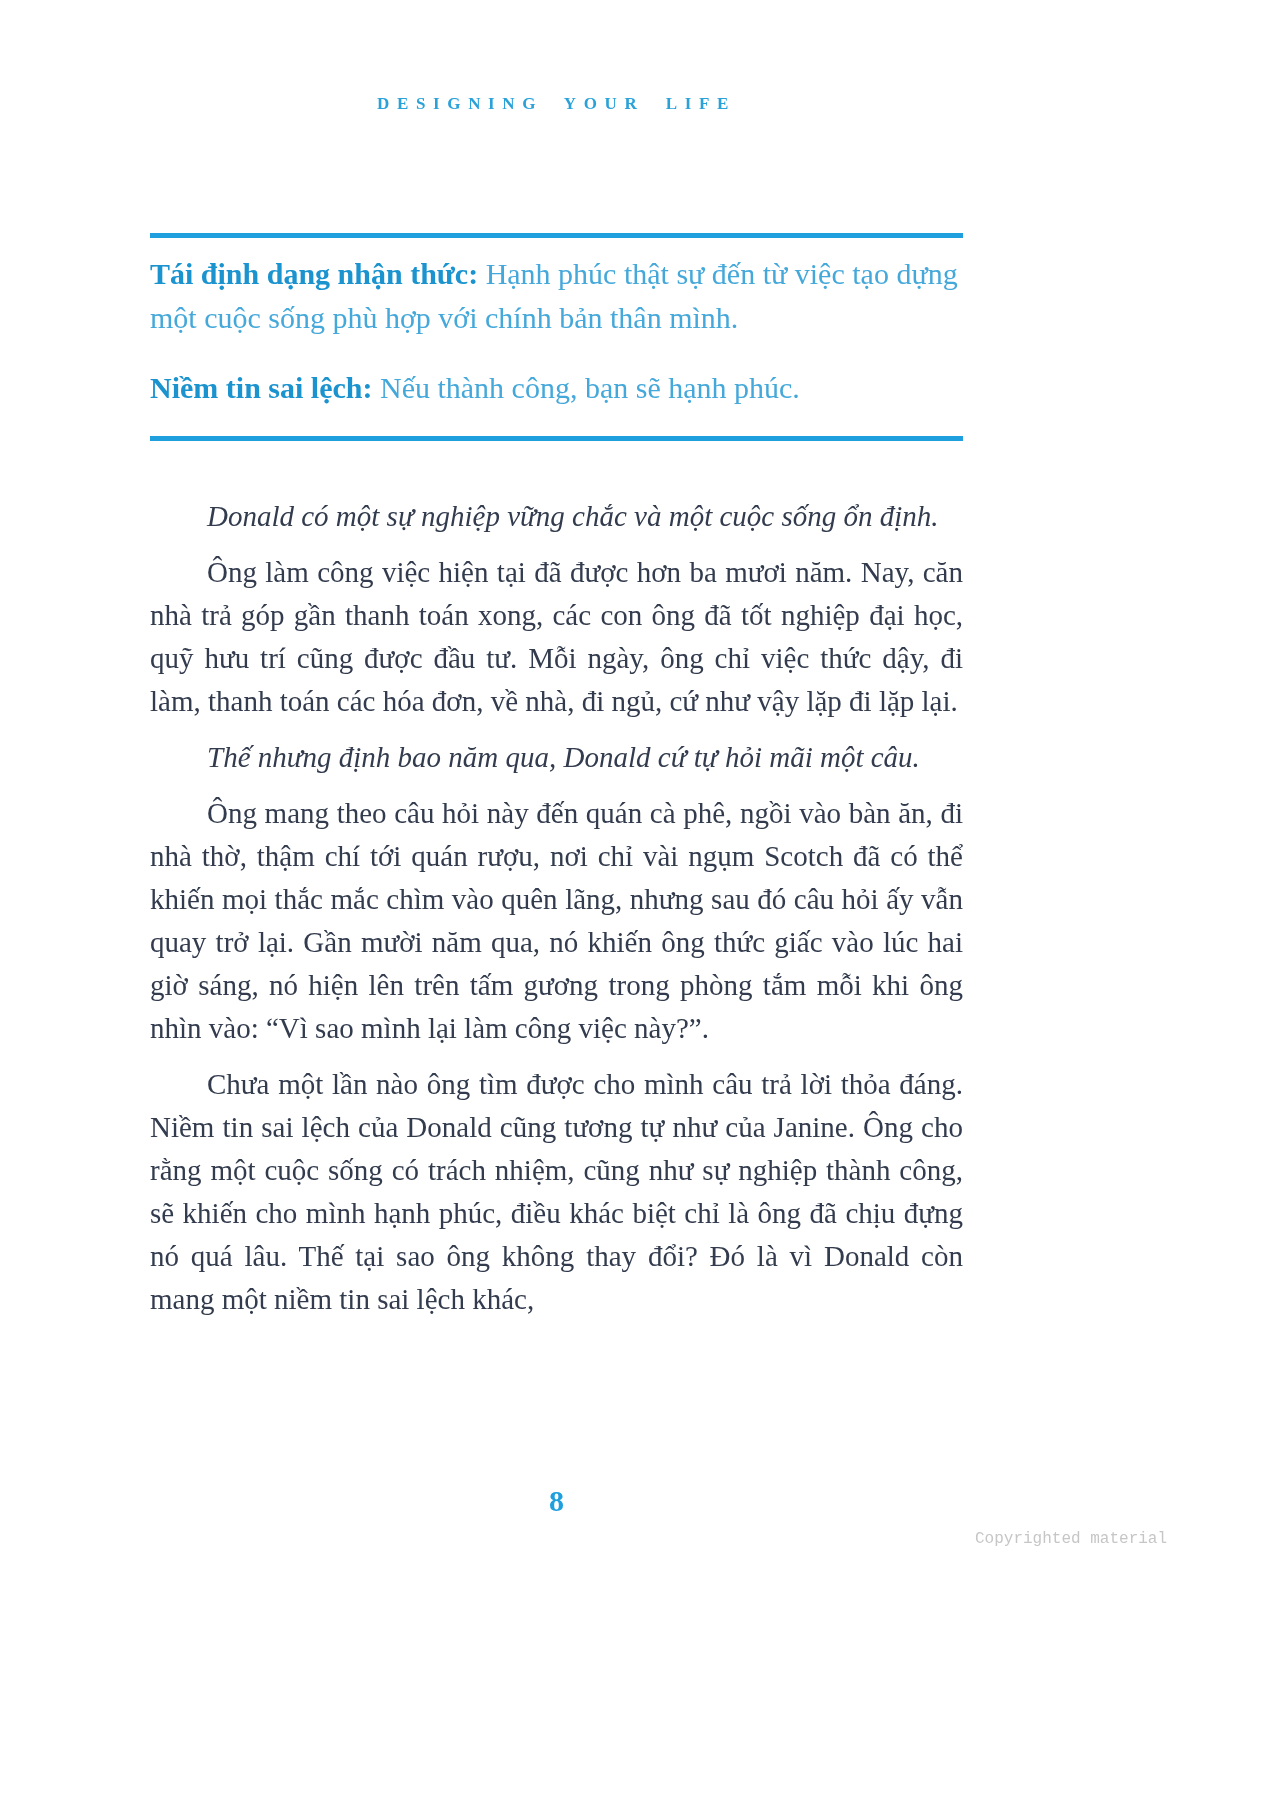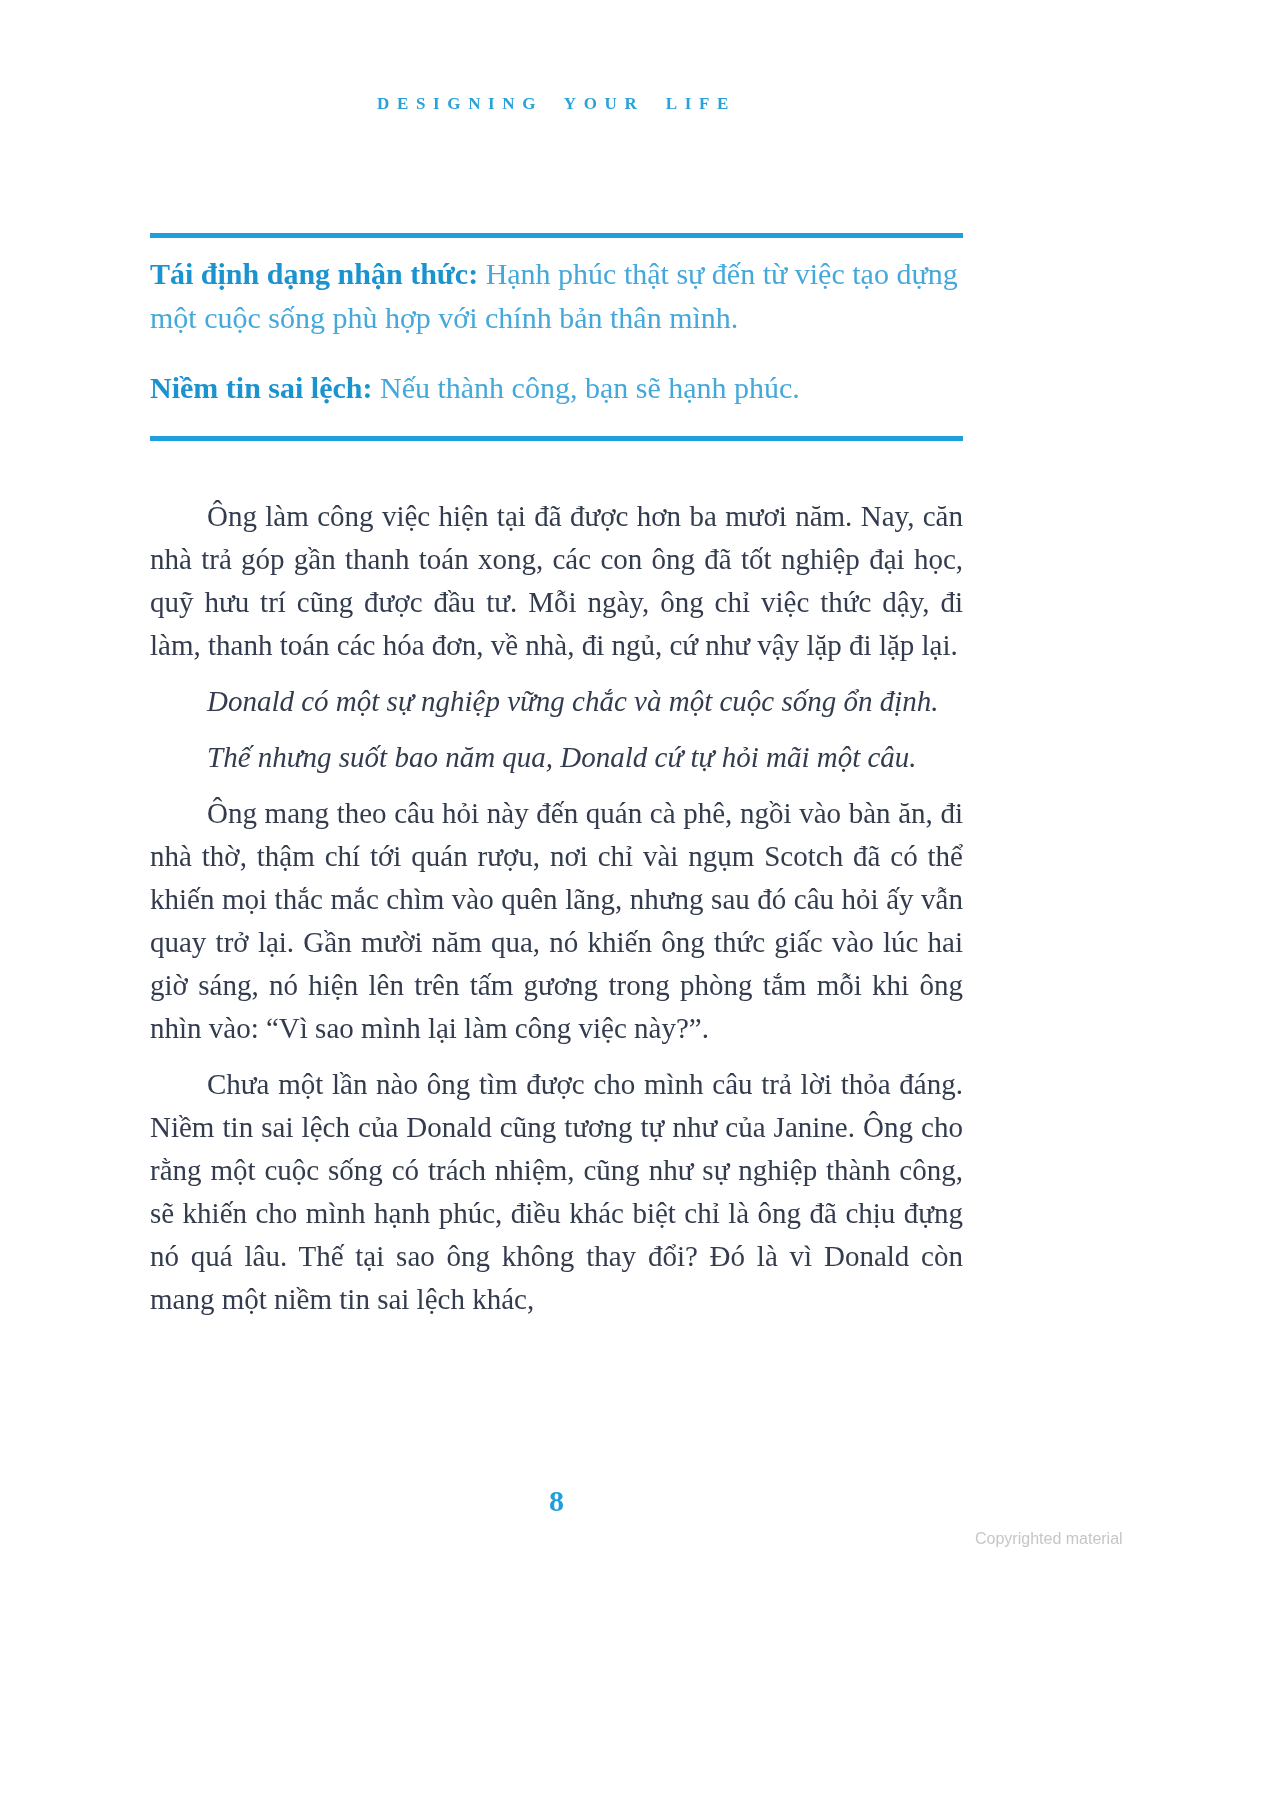--- a/index.html
+++ b/index.html
@@ -74,21 +74,21 @@
     width: 813px;
     text-align: center;
     color: #1f9fdd;
     font-weight: bold;
     font-size: 30px;
   }
   .copyright {
     position: absolute;
     left: 975px;
     top: 1530px;
-    font-family: Liberation Sans, sans-serif;
+    font-family: Liberation Mono, monospace;
     font-size: 16px;
     color: #c6c6c6;
   }
 </style>
 </head>
 <body>
 
 <div class="page">
   <div class="content">
 
@@ -98,23 +98,23 @@
       <hr class="rule rule-top">
 
       <p class="callout-line callout-line-2"><span class="callout-label">Tái định dạng nhận thức:</span> <span>Hạnh phúc thật sự đến từ việc tạo dựng một cuộc sống phù hợp với chính bản thân mình.</span></p>
 
       <p class="callout-line callout-line-1"><span class="callout-label">Niềm tin sai lệch:</span> <span>Nếu thành công, bạn sẽ hạnh phúc.</span></p>
 
       <hr class="rule rule-bottom">
     </div>
 
     <div class="body-text">
+      <p class="para italic">Donald có một sự nghiệp vững chắc và một cuộc sống ổn định.</p>
       <p class="para">Ông làm công việc hiện tại đã được hơn ba mươi năm. Nay, căn nhà trả góp gần thanh toán xong, các con ông đã tốt nghiệp đại học, quỹ hưu trí cũng được đầu tư. Mỗi ngày, ông chỉ việc thức dậy, đi làm, thanh toán các hóa đơn, về nhà, đi ngủ, cứ như vậy lặp đi lặp lại.</p>
-      <p class="para italic">Donald có một sự nghiệp vững chắc và một cuộc sống ổn định.</p>
-      <p class="para italic">Thế nhưng suốt bao năm qua, Donald cứ tự hỏi mãi một câu.</p>
+      <p class="para italic">Thế nhưng định bao năm qua, Donald cứ tự hỏi mãi một câu.</p>
       <p class="para">Ông mang theo câu hỏi này đến quán cà phê, ngồi vào bàn ăn, đi nhà thờ, thậm chí tới quán rượu, nơi chỉ vài ngụm Scotch đã có thể khiến mọi thắc mắc chìm vào quên lãng, nhưng sau đó câu hỏi ấy vẫn quay trở lại. Gần mười năm qua, nó khiến ông thức giấc vào lúc hai giờ sáng, nó hiện lên trên tấm gương trong phòng tắm mỗi khi ông nhìn vào: “Vì sao mình lại làm công việc này?”.</p>
       <p class="para">Chưa một lần nào ông tìm được cho mình câu trả lời thỏa đáng. Niềm tin sai lệch của Donald cũng tương tự như của Janine. Ông cho rằng một cuộc sống có trách nhiệm, cũng như sự nghiệp thành công, sẽ khiến cho mình hạnh phúc, điều khác biệt chỉ là ông đã chịu đựng nó quá lâu. Thế tại sao ông không thay đổi? Đó là vì Donald còn mang một niềm tin sai lệch khác,</p>
     </div>
 
   </div>
 
   <div class="page-number">8</div>
 
   <div class="copyright">Copyrighted material</div>
 </div>

